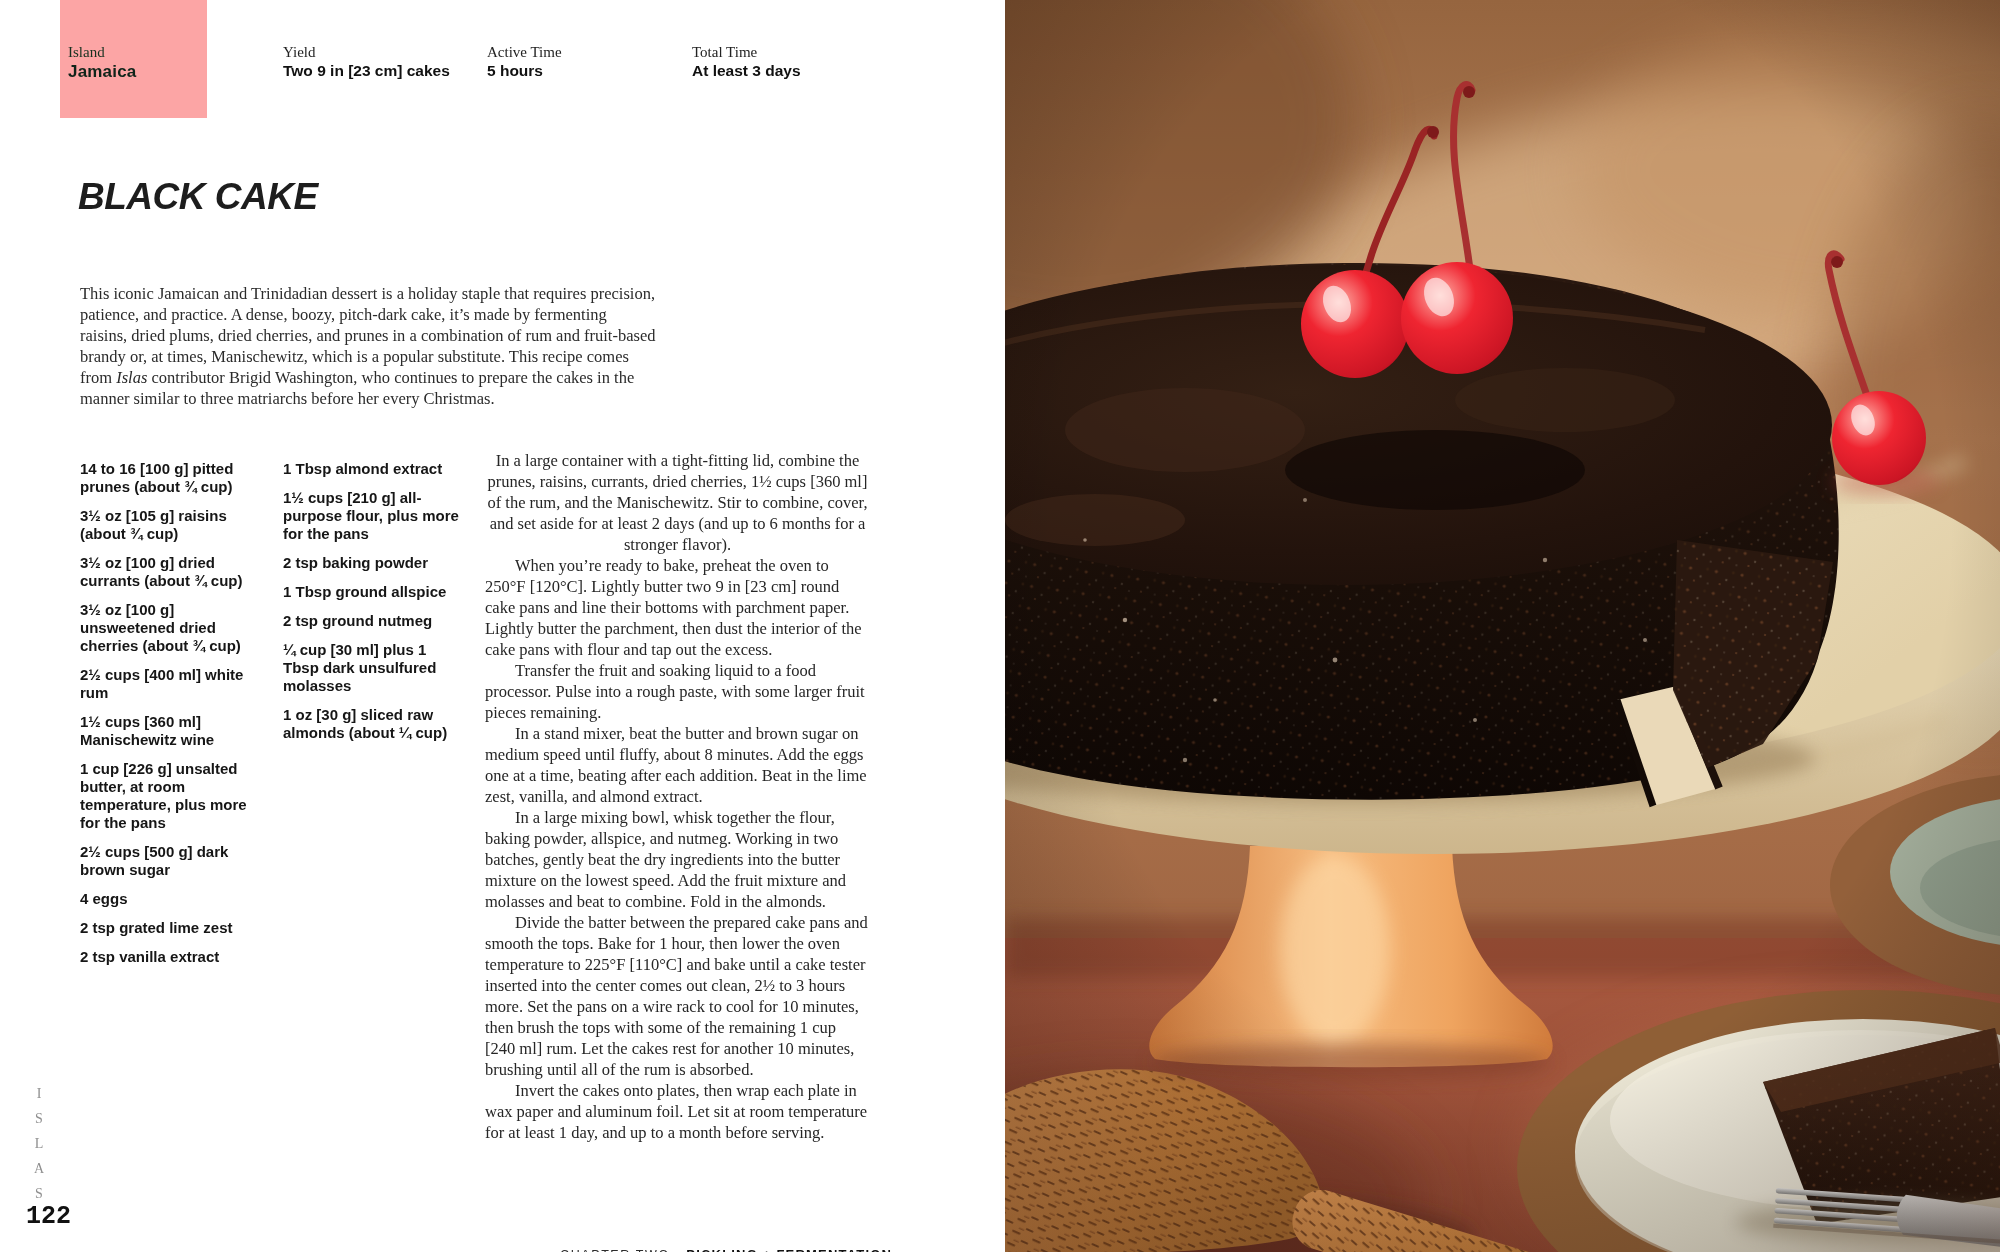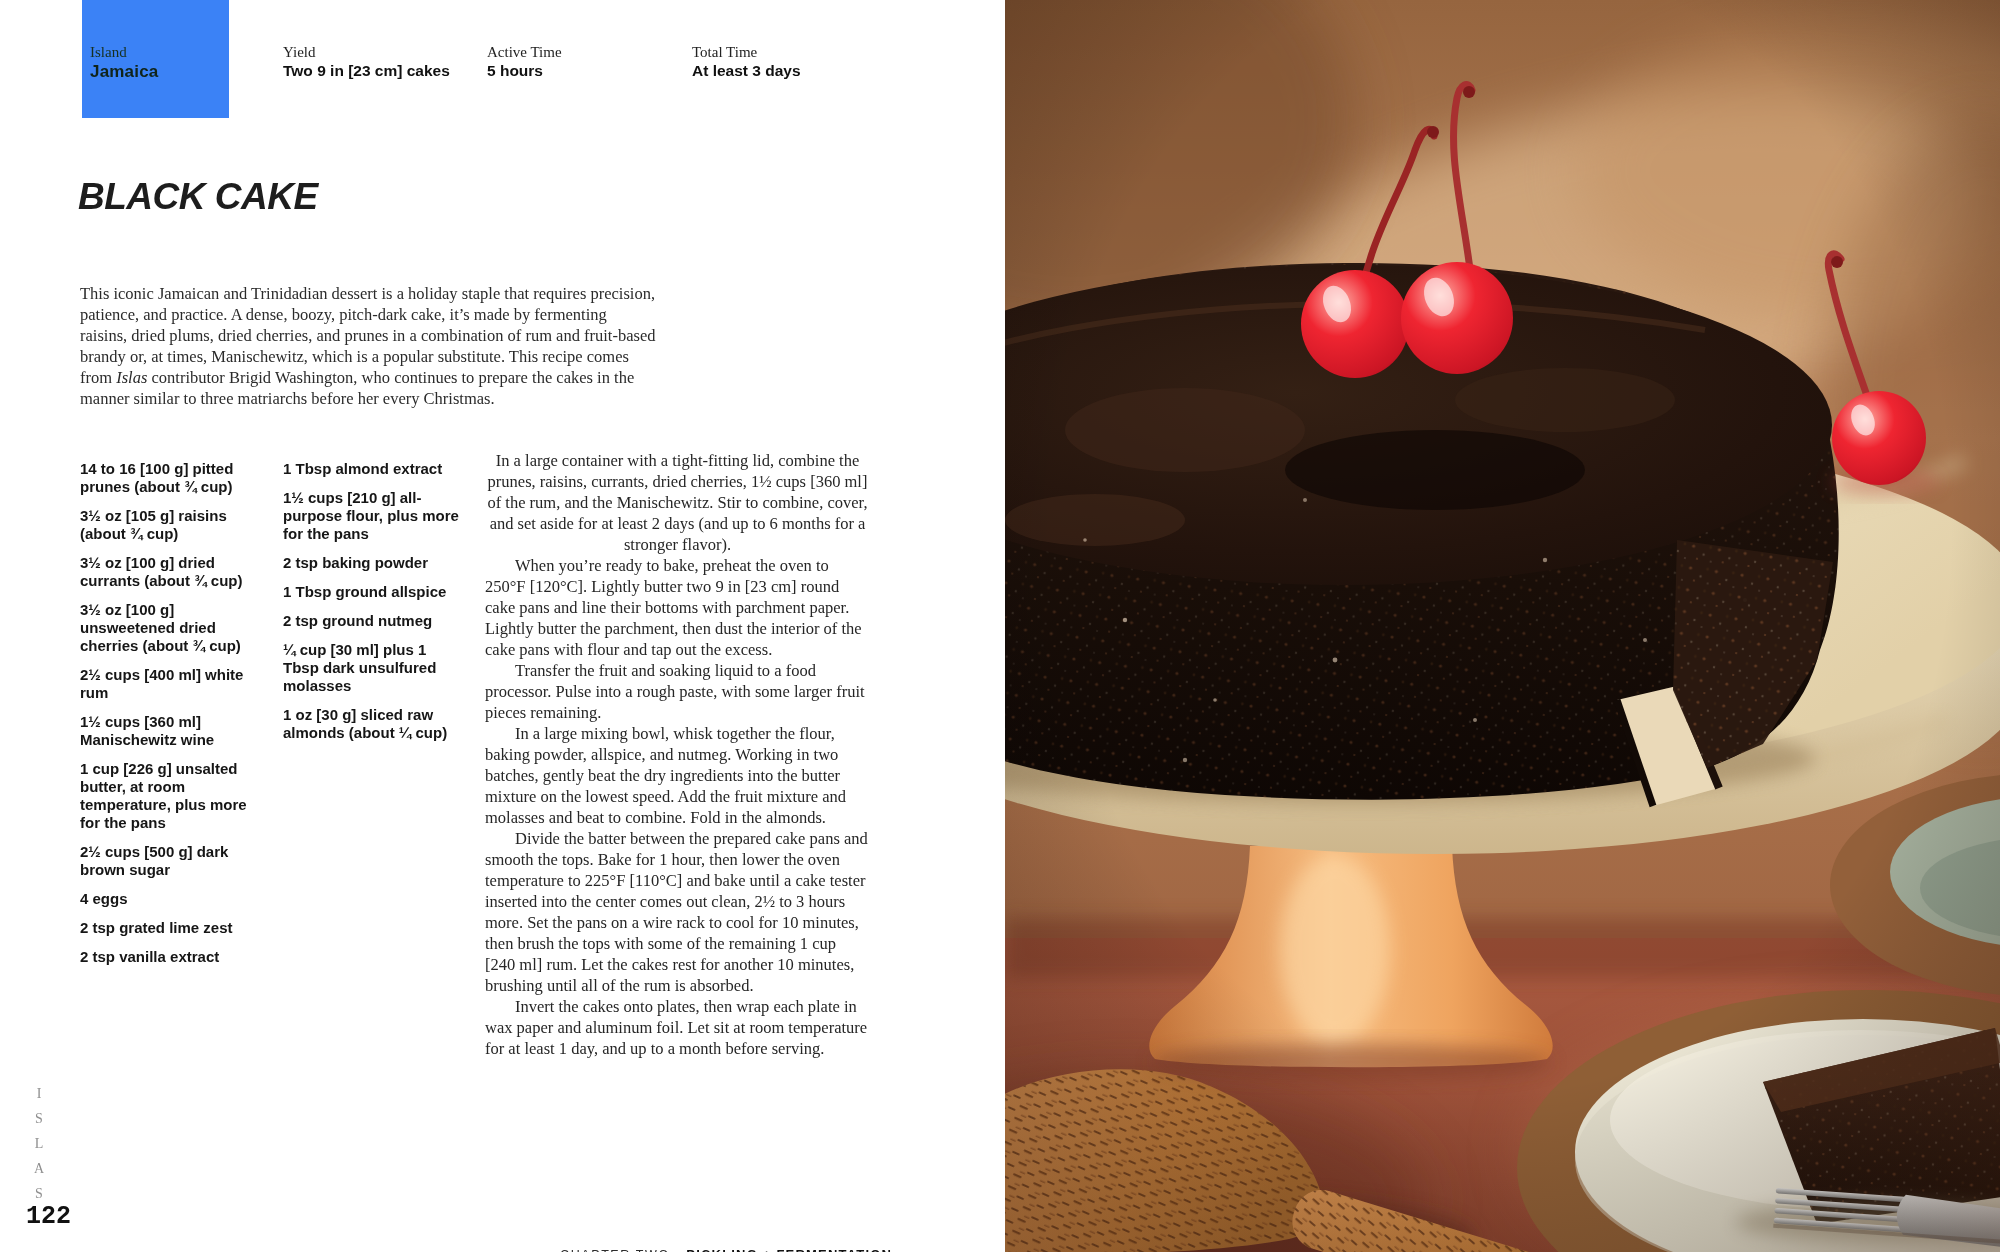--- a/index.html
+++ b/index.html
@@ -1,19 +1,19 @@
 <!DOCTYPE html>
 <html><head>
 <meta charset="utf-8">
 <style>
   html,body{margin:0;padding:0;background:#ffffff;}
   .spread{position:relative;width:2000px;height:1252px;background:#ffffff;overflow:hidden;
           font-family:"Liberation Sans",sans-serif;color:#1c1c1c;}
   
-  .island-box{position:absolute;left:82px;top:0;width:147px;height:118px;background:#3b82f6;}
+  .island-box{position:absolute;left:60px;top:0;width:147px;height:118px;background:#fca5a5;}
   .island-label{position:absolute;left:8px;top:44px;font-family:"Liberation Serif",serif;
                 font-size:15px;color:#16301f;}
   .island-value{position:absolute;left:8px;top:62px;font-size:17px;font-weight:bold;color:#10241a;letter-spacing:.2px;}
   .meta{position:absolute;top:0;width:200px;}
   .meta-label{position:absolute;top:44px;font-family:"Liberation Serif",serif;font-size:15px;color:#222;}
   .meta-value{position:absolute;top:62px;font-size:15.5px;font-weight:bold;color:#111;white-space:nowrap;}
   .meta-1{left:283px;} .meta-2{left:487px;} .meta-3{left:692px;}
   .title{position:absolute;left:78px;top:176px;font-size:37px;font-weight:800;letter-spacing:-.5px;color:#1d1d1d;font-style:italic;}
   .intro{position:absolute;left:80px;top:266px;width:578px;font-family:"Liberation Serif",serif;
          font-size:16.5px;line-height:21px;color:#2b2b2b;}
@@ -86,20 +86,21 @@
     <div class="ing">1 Tbsp ground allspice</div>
     <div class="ing">2 tsp ground nutmeg</div>
     <div class="ing">¼ cup [30 ml] plus 1 Tbsp dark unsulfured molasses</div>
     <div class="ing">1 oz [30 g] sliced raw almonds (about ¼ cup)</div>
   </div>
 
   <div class="method">
     <p>In a large container with a tight-fitting lid, combine the prunes, raisins, currants, dried cherries, 1½ cups [360 ml] of the rum, and the Manischewitz. Stir to combine, cover, and set aside for at least 2 days (and up to 6 months for a stronger flavor).</p>
     <p>When you’re ready to bake, preheat the oven to 250°F [120°C]. Lightly butter two 9 in [23 cm] round cake pans and line their bottoms with parchment paper. Lightly butter the parchment, then dust the interior of the cake pans with flour and tap out the excess.</p>
     <p>Transfer the fruit and soaking liquid to a food processor. Pulse into a rough paste, with some larger fruit pieces remaining.</p>
+    <p>In a stand mixer, beat the butter and brown sugar on medium speed until fluffy, about 8 minutes. Add the eggs one at a time, beating after each addition. Beat in the lime zest, vanilla, and almond extract.</p>
     <p>In a large mixing bowl, whisk together the flour, baking powder, allspice, and nutmeg. Working in two batches, gently beat the dry ingredients into the butter mixture on the lowest speed. Add the fruit mixture and molasses and beat to combine. Fold in the almonds.</p>
     <p>Divide the batter between the prepared cake pans and smooth the tops. Bake for 1 hour, then lower the oven temperature to 225°F [110°C] and bake until a cake tester inserted into the center comes out clean, 2½ to 3 hours more. Set the pans on a wire rack to cool for 10 minutes, then brush the tops with some of the remaining 1 cup [240 ml] rum. Let the cakes rest for another 10 minutes, brushing until all of the rum is absorbed.</p>
     <p>Invert the cakes onto plates, then wrap each plate in wax paper and aluminum foil. Let sit at room temperature for at least 1 day, and up to a month before serving.</p>
   </div>
 
   <div class="spine">
     <span>I</span>
     <span>S</span>
     <span>L</span>
     <span>A</span>

